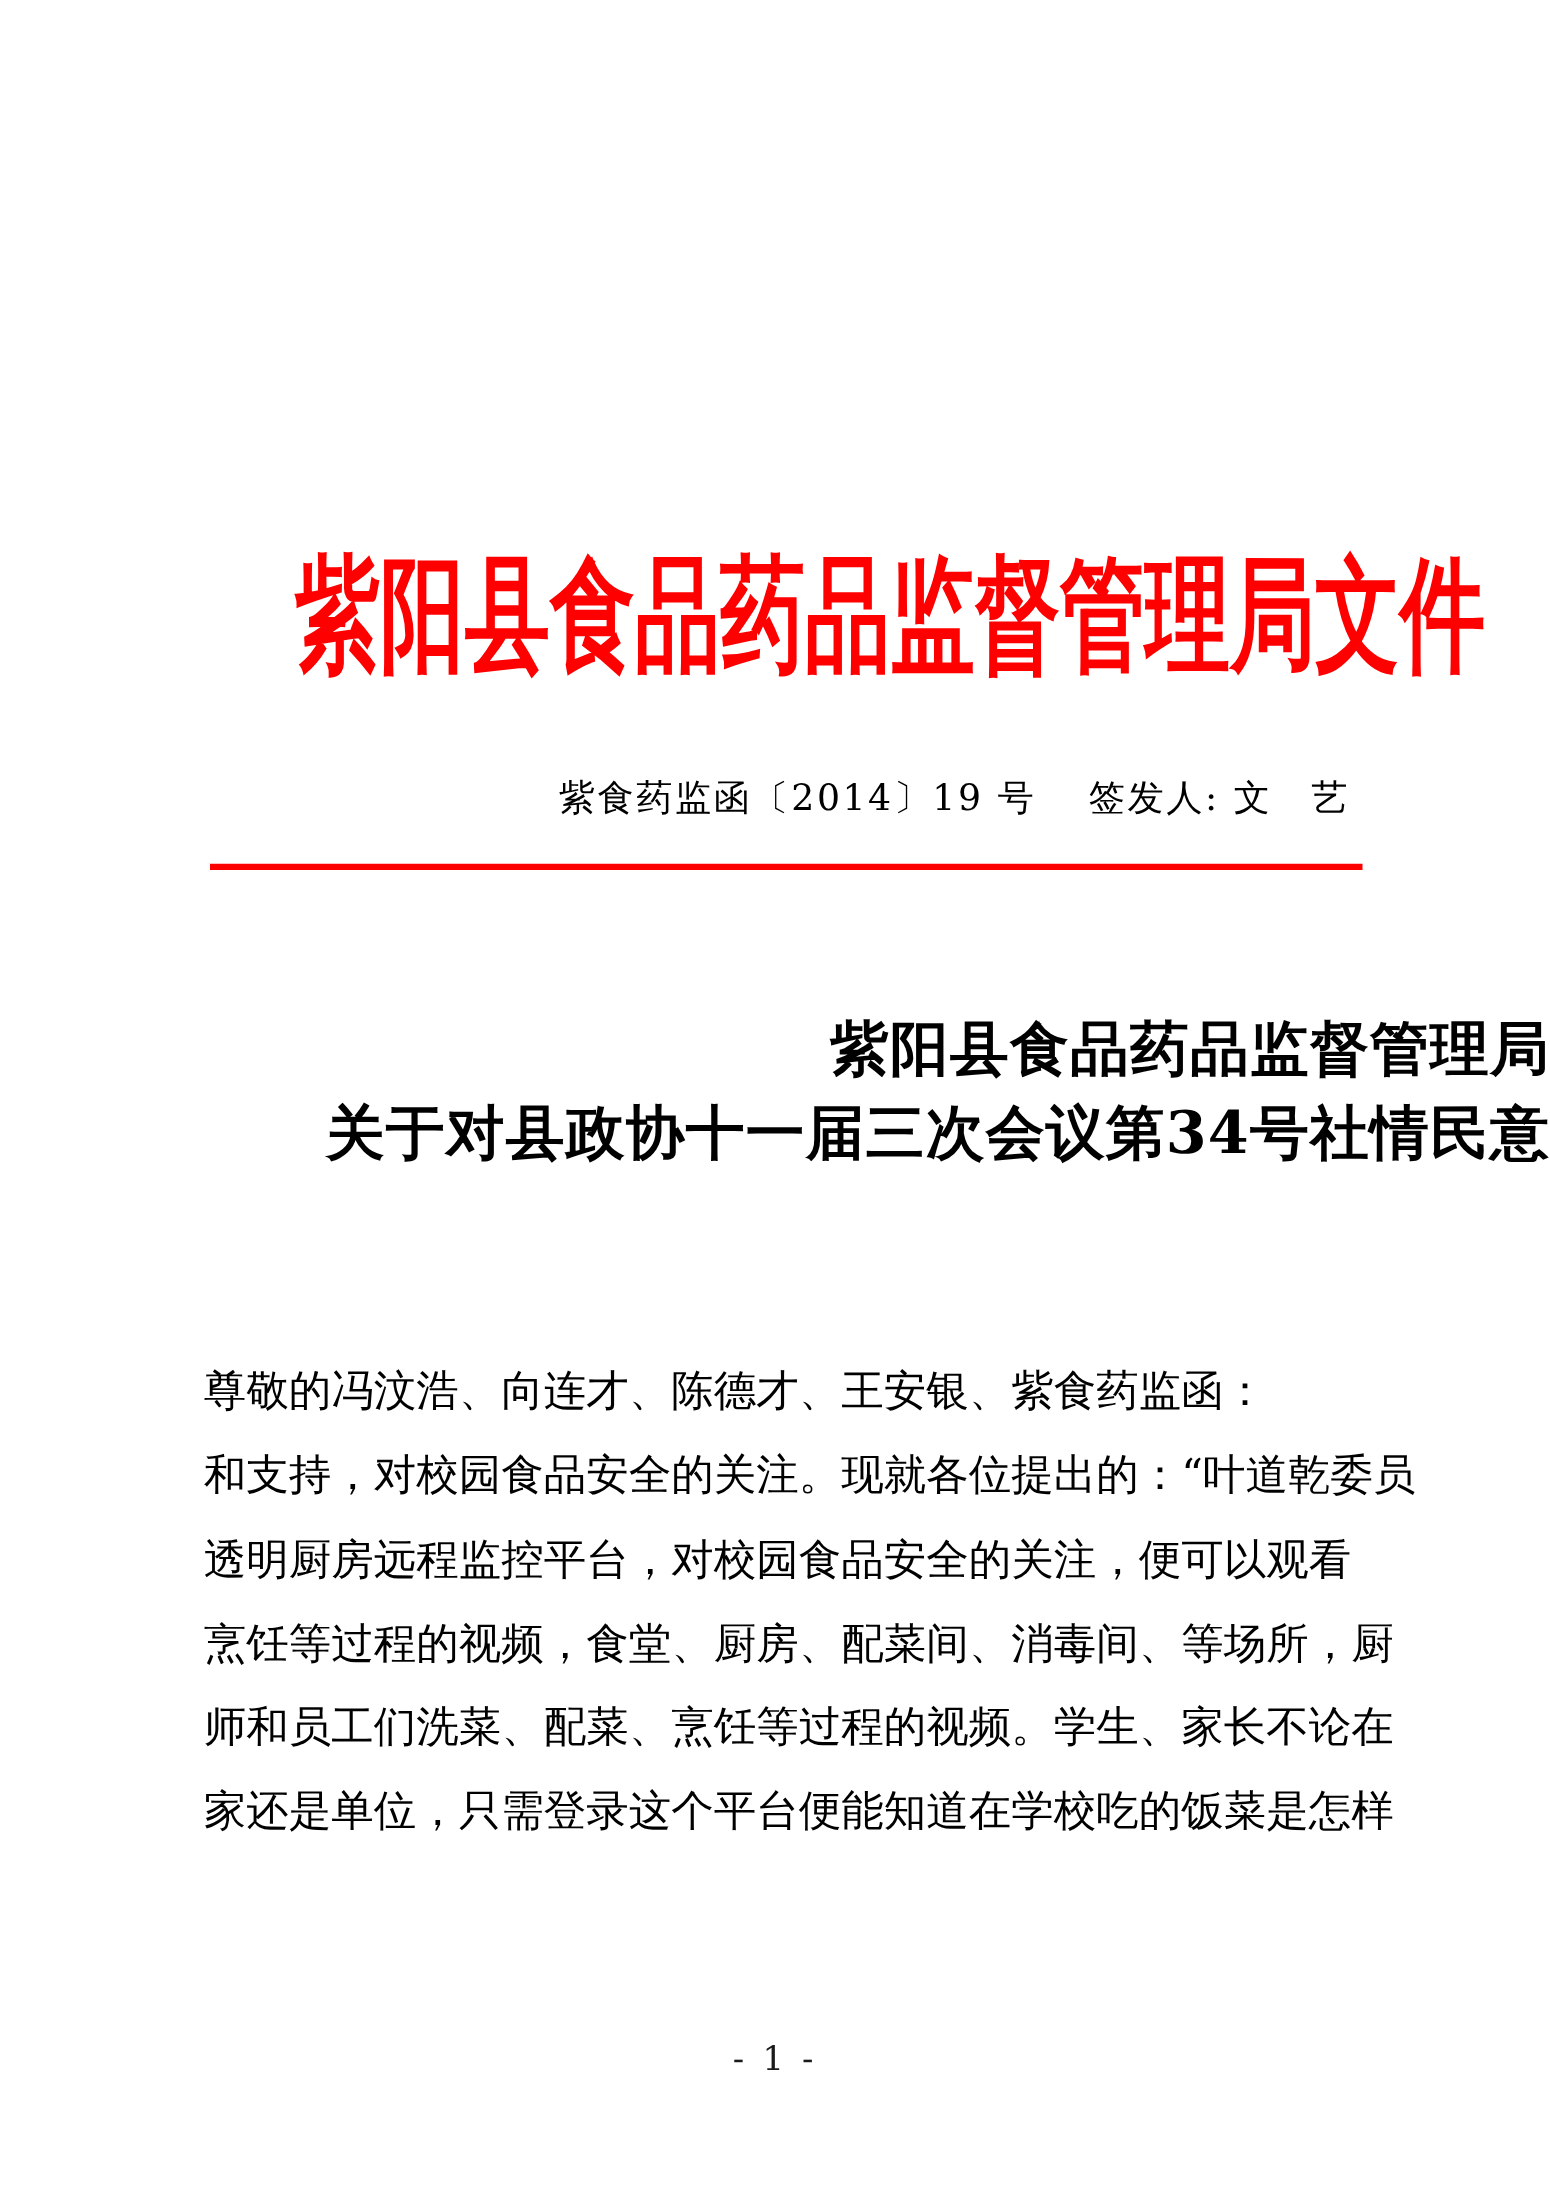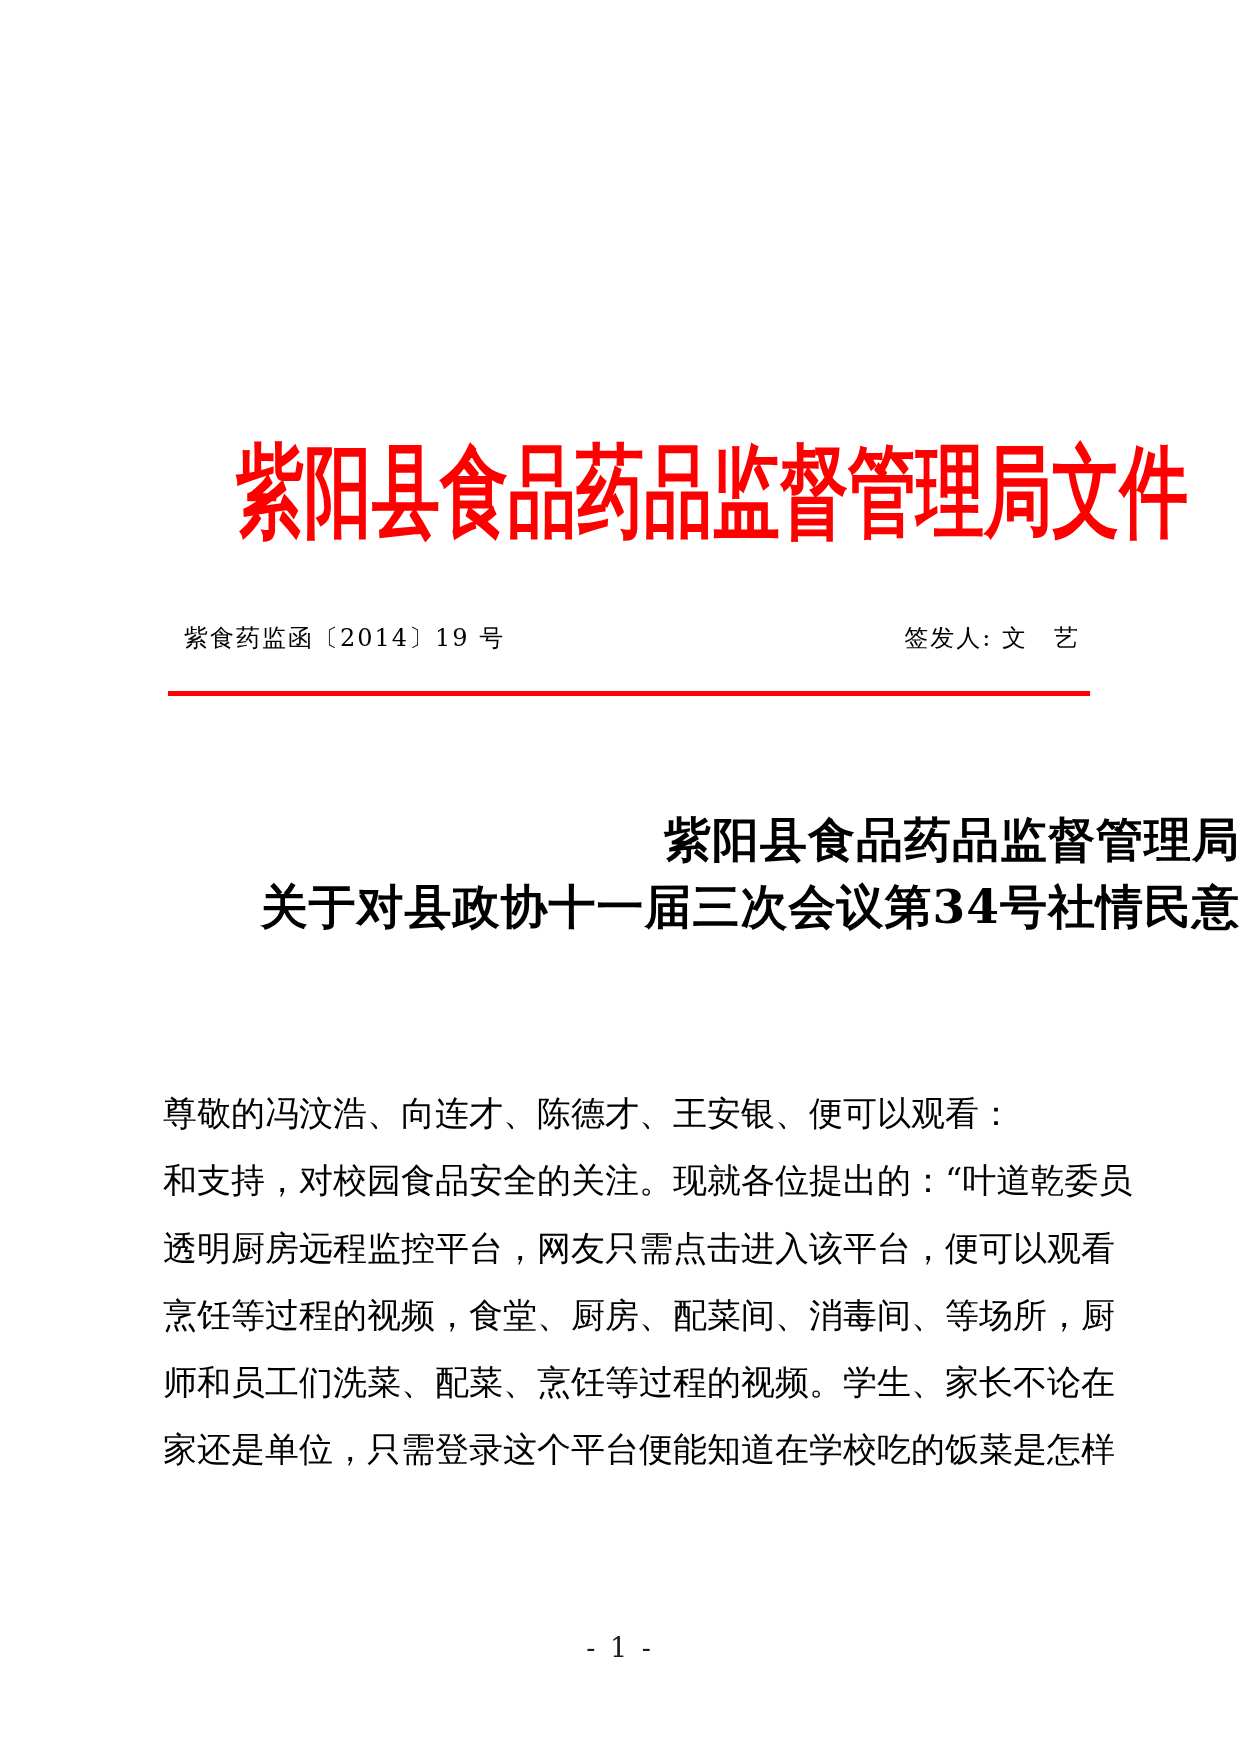--- a/index.html
+++ b/index.html
@@ -36,23 +36,23 @@
     transform-origin: center;
     letter-spacing: 0px;
   }
   
   .doc-row {
     position: absolute;
     top: 618px;
     left: 168px;
     width: 922px;
     display: flex;
-    justify-content: space-between;
+    justify-content: flex-end;
     align-items: baseline;
-    font-size: 24px;
+    font-size: 29px;
     line-height: 40px;
   }
   .doc-number {
     padding-left: 16px;
     letter-spacing: 2px;
   }
   .issuer {
     letter-spacing: 2px;
     padding-right: 10px;
     margin-left: 42px;
@@ -124,23 +124,23 @@
   </div>
 
   <div class="red-rule"></div>
 
   <div class="heading">
     <div class="heading-line">紫阳县食品药品监督管理局</div>
     <div class="heading-line">关于对县政协十一届三次会议第34号社情民意</div>
   </div>
 
   <div class="content">
-    <div class="line">尊敬的冯汶浩、向连才、陈德才、王安银、便可以观看：</div>
+    <div class="line">尊敬的冯汶浩、向连才、陈德才、王安银、紫食药监函：</div>
     <div class="line">和支持，对校园食品安全的关注。现就各位提出的：“叶道乾委员</div>
-    <div class="line">透明厨房远程监控平台，网友只需点击进入该平台，便可以观看</div>
+    <div class="line">透明厨房远程监控平台，对校园食品安全的关注，便可以观看</div>
     <div class="line">烹饪等过程的视频，食堂、厨房、配菜间、消毒间、等场所，厨</div>
     <div class="line">师和员工们洗菜、配菜、烹饪等过程的视频。学生、家长不论在</div>
     <div class="line">家还是单位，只需登录这个平台便能知道在学校吃的饭菜是怎样</div>
   </div>
 
   <div class="pagenum">- 1 -</div>
 
 </div>
 
 </body></html>

